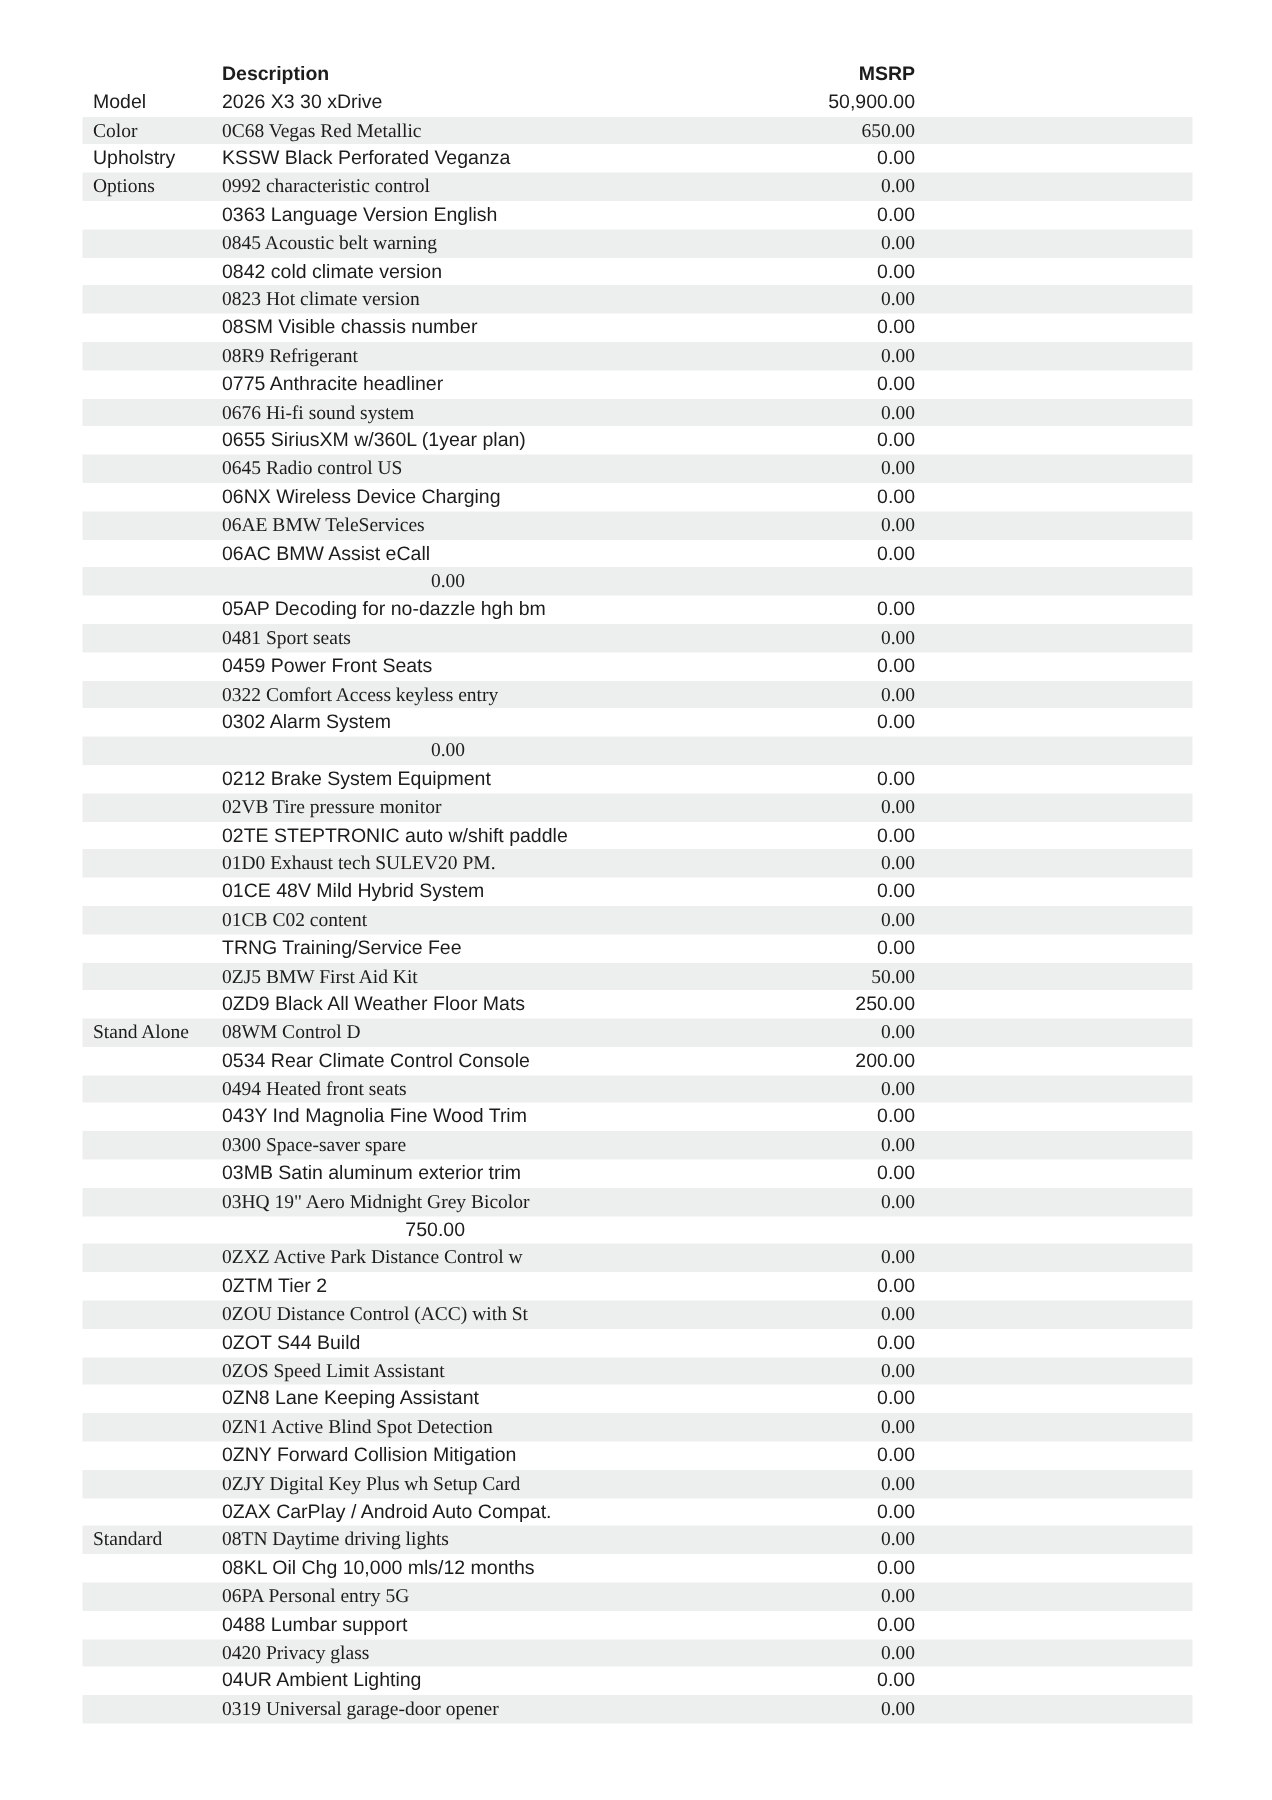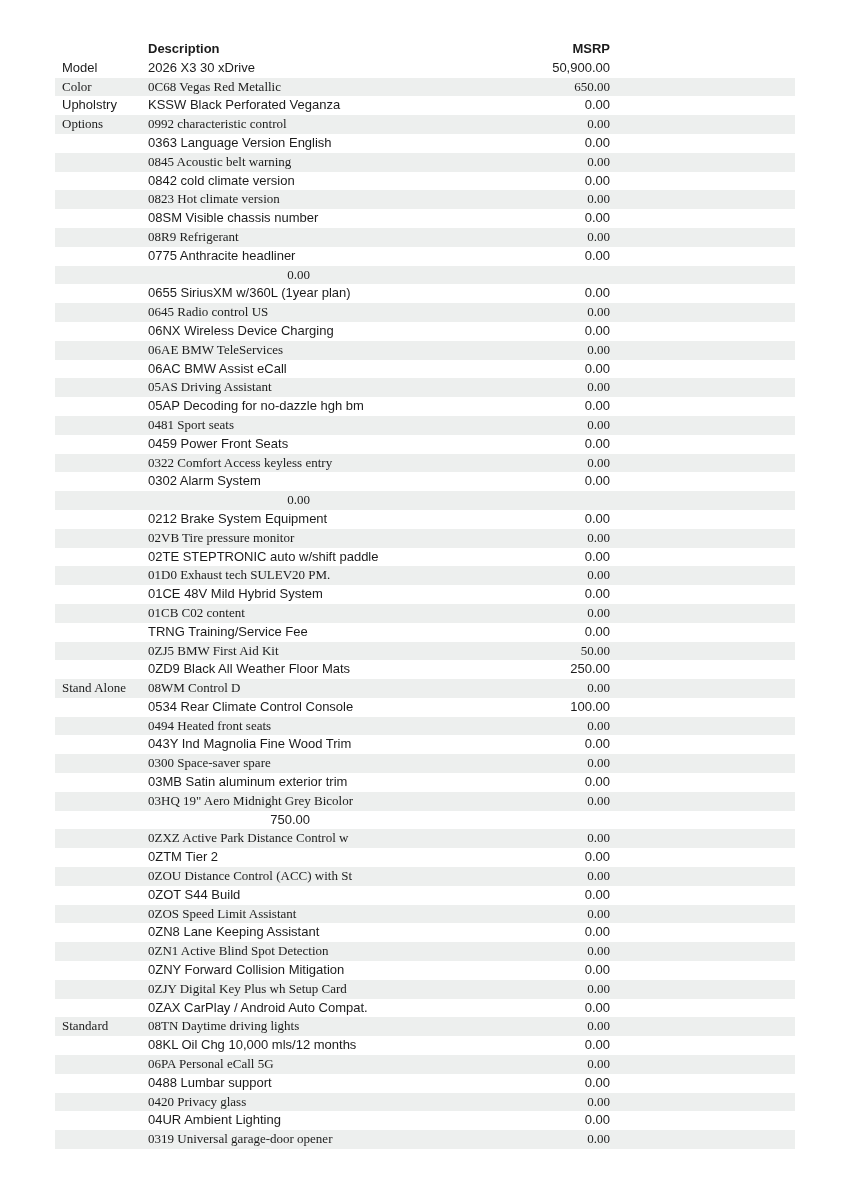--- a/index.html
+++ b/index.html
@@ -141,20 +141,21 @@
 
   <div class="row">
     <div class="cell-cat"></div>
     <div class="cell-desc">0775 Anthracite headliner</div>
     <div class="cell-msrp">0.00</div>
     <div class="cell-fill"></div>
   </div>
 
   <div class="row striped">
     <div class="cell-cat"></div>
+    <div class="cell-desc">0676 Hi-fi sound system</div>
     <div class="cell-msrp">0.00</div>
     <div class="cell-fill"></div>
   </div>
 
   <div class="row">
     <div class="cell-cat"></div>
     <div class="cell-desc">0655 SiriusXM w/360L (1year plan)</div>
     <div class="cell-msrp">0.00</div>
     <div class="cell-fill"></div>
   </div>
@@ -182,21 +183,20 @@
 
   <div class="row">
     <div class="cell-cat"></div>
     <div class="cell-desc">06AC BMW Assist eCall</div>
     <div class="cell-msrp">0.00</div>
     <div class="cell-fill"></div>
   </div>
 
   <div class="row striped">
     <div class="cell-cat"></div>
-    <div class="cell-desc">05AS Driving Assistant</div>
     <div class="cell-msrp">0.00</div>
     <div class="cell-fill"></div>
   </div>
 
   <div class="row">
     <div class="cell-cat"></div>
     <div class="cell-desc">05AP Decoding for no-dazzle hgh bm</div>
     <div class="cell-msrp">0.00</div>
     <div class="cell-fill"></div>
   </div>
@@ -301,21 +301,21 @@
   <div class="row striped">
     <div class="cell-cat">Stand Alone</div>
     <div class="cell-desc">08WM Control D</div>
     <div class="cell-msrp">0.00</div>
     <div class="cell-fill"></div>
   </div>
 
   <div class="row">
     <div class="cell-cat"></div>
     <div class="cell-desc">0534 Rear Climate Control Console</div>
-    <div class="cell-msrp">100.00</div>
+    <div class="cell-msrp">200.00</div>
     <div class="cell-fill"></div>
   </div>
 
   <div class="row striped">
     <div class="cell-cat"></div>
     <div class="cell-desc">0494 Heated front seats</div>
     <div class="cell-msrp">0.00</div>
     <div class="cell-fill"></div>
   </div>
 
@@ -432,21 +432,21 @@
 
   <div class="row">
     <div class="cell-cat"></div>
     <div class="cell-desc">08KL Oil Chg 10,000 mls/12 months</div>
     <div class="cell-msrp">0.00</div>
     <div class="cell-fill"></div>
   </div>
 
   <div class="row striped">
     <div class="cell-cat"></div>
-    <div class="cell-desc">06PA Personal eCall 5G</div>
+    <div class="cell-desc">06PA Personal entry 5G</div>
     <div class="cell-msrp">0.00</div>
     <div class="cell-fill"></div>
   </div>
 
   <div class="row">
     <div class="cell-cat"></div>
     <div class="cell-desc">0488 Lumbar support</div>
     <div class="cell-msrp">0.00</div>
     <div class="cell-fill"></div>
   </div>

